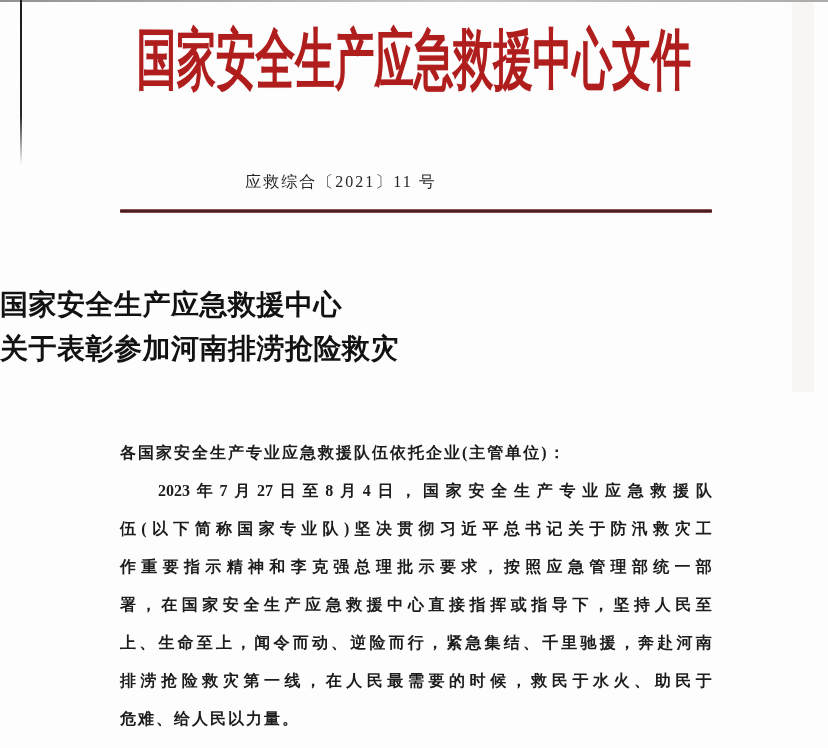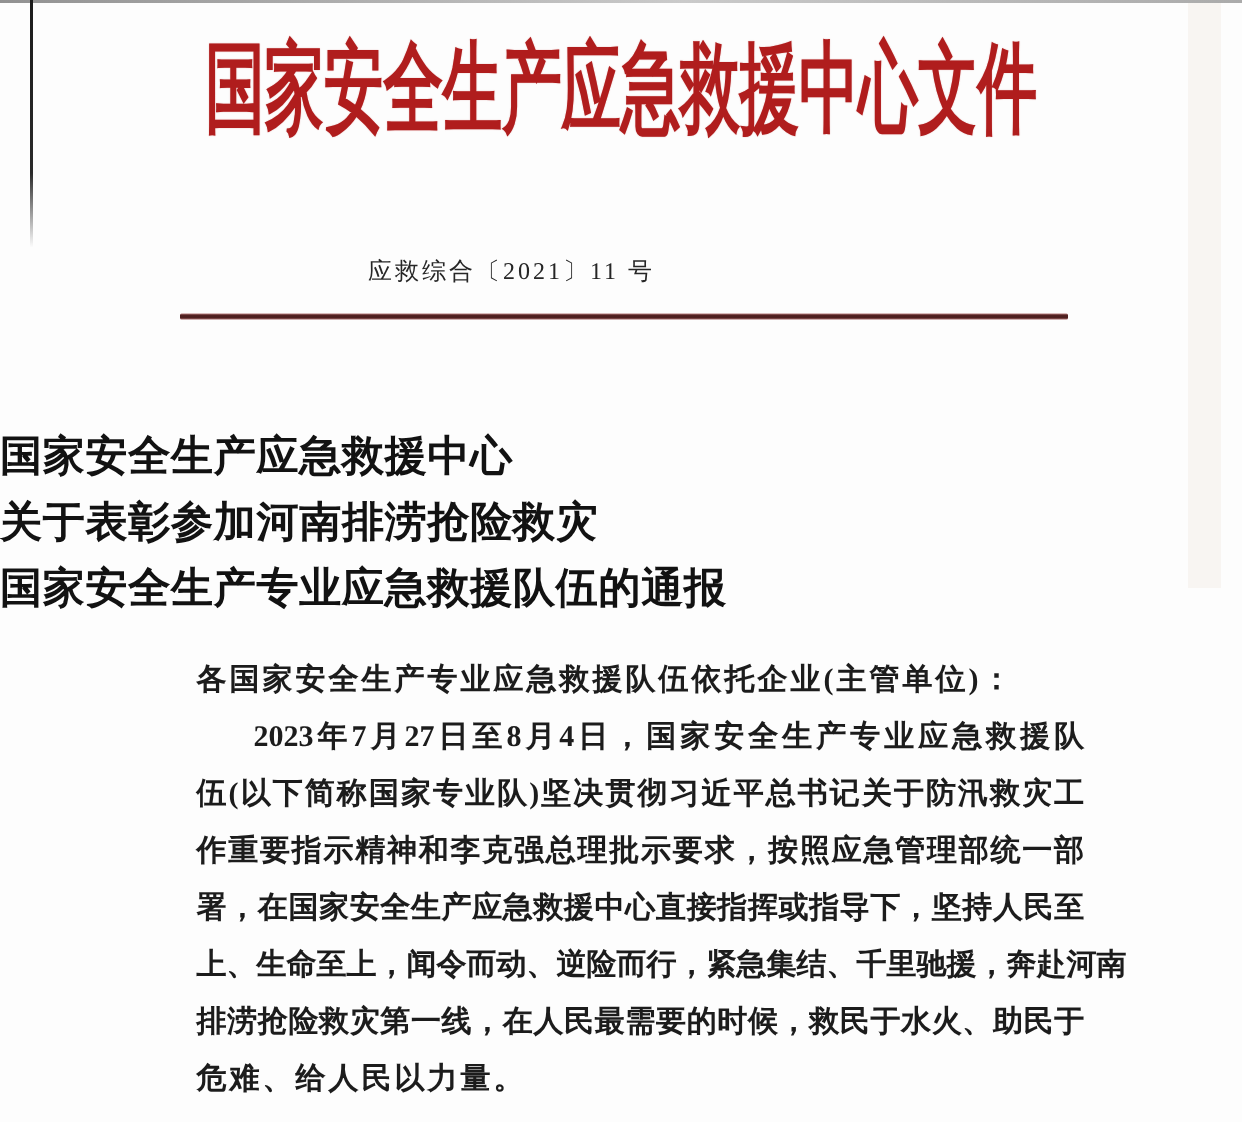--- a/index.html
+++ b/index.html
@@ -51,22 +51,22 @@
     background: linear-gradient(180deg, #b57b7b 0%, #532222 30%, #4a1d1d 65%, #a06464 100%);
     border-radius: 1px;
   }
   .doc-title {
     position: absolute; top: 283px; left: 0; width: 828px;
     font-size: 28px; font-weight: 700; line-height: 44px;
     letter-spacing: 0.5px;
     color: #121212;
   }
   .body-block {
-    position: absolute; top: 434px; left: 131px; width: 592px;
-    font-size: 20px; font-weight: 600; line-height: 38px;
+    position: absolute; top: 434px; left: 120px; width: 592px;
+    font-size: 16px; font-weight: 600; line-height: 38px;
     color: #1c1c1c;
   }
   .body-line { height: 38px; }
   .body-line.no-stretch { letter-spacing: 2px; }
   .body-line[data-justify="true"] {
     display: flex; justify-content: space-between; align-items: baseline;
   }
   .body-line.indent[data-justify="true"] { padding-left: 38px; width: 554px; }
 </style>
 </head>
@@ -82,21 +82,20 @@
     <span class="inner">国家安全生产应急救援中心文件</span>
   </div>
 
   <div class="doc-number">应救综合〔2021〕11 号</div>
 
   <div class="red-rule"></div>
 
   <div class="doc-title">
     <div>国家安全生产应急救援中心</div>
     <div>关于表彰参加河南排涝抢险救灾</div>
-    <div>国家安全生产专业应急救援队伍的通报</div>
   </div>
 
   <div class="body-block">
     <div class="body-line no-stretch">各国家安全生产专业应急救援队伍依托企业(主管单位)：</div>
     <div class="body-line indent" data-justify="true">
         <span>2023</span>
         <span>年</span>
         <span>7</span>
         <span>月</span>
         <span>27</span>

